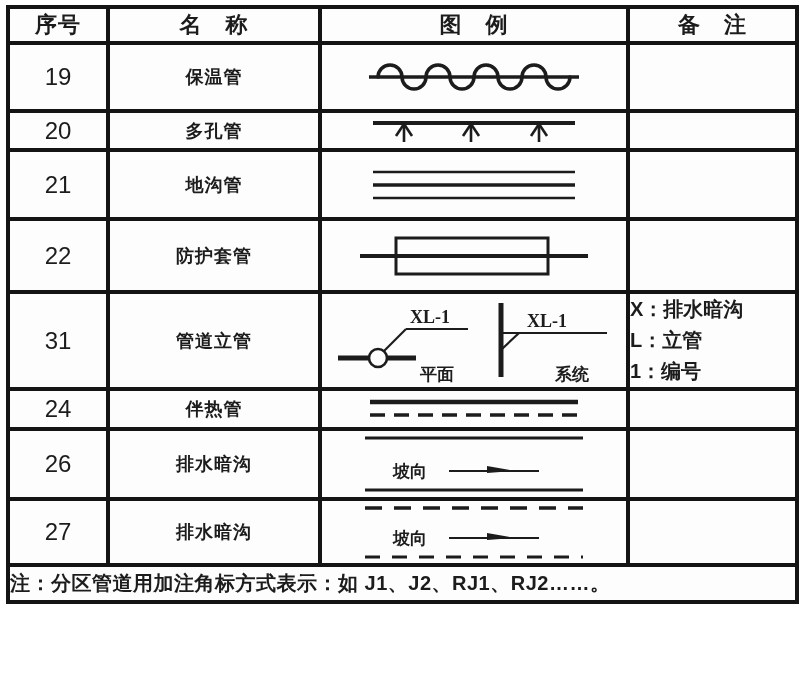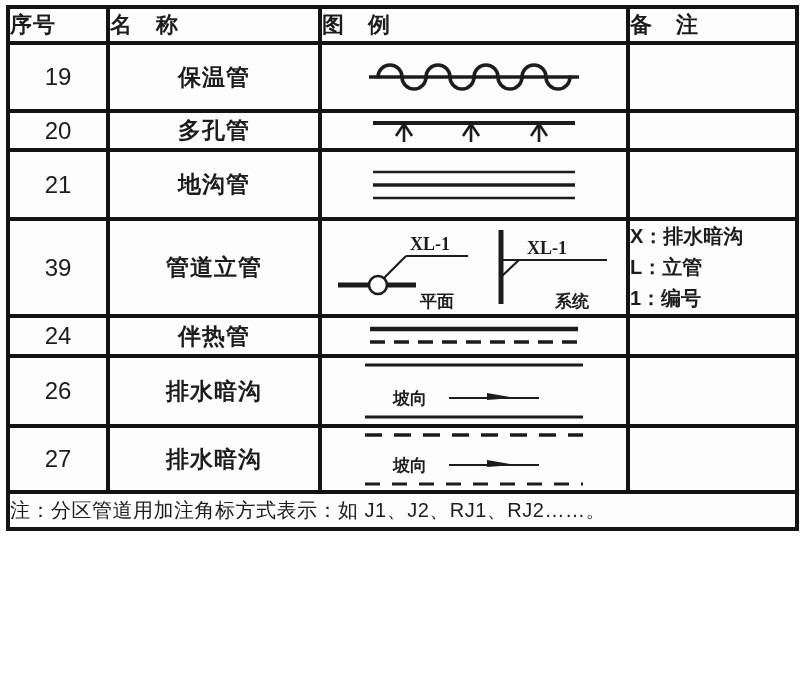--- a/index.html
+++ b/index.html
@@ -19,32 +19,32 @@
   table.legend td,table.legend th{
     border:4px solid #141414;
     padding:0;
     vertical-align:middle;
     background:#fdfdfd;
   }
   th.hdr{
     height:32px;
     font-size:22px;
     font-weight:700;
-    text-align:left;
+    text-align:center;
     letter-spacing:1px;
     margin-top:48px;
   }
   td.no{
     text-align:center;
     font-size:24px;
     font-weight:500;
   }
   td.name{
     text-align:center;
-    font-size:23px;
+    font-size:18px;
     font-weight:600;
     letter-spacing:1px;
   }
   td.sym{
     text-align:center;
   }
   td.sym .symwrap{
     display:flex;
     align-items:center;
     justify-content:center;
@@ -53,21 +53,21 @@
   }
   td.remark{
     font-size:20px;
     font-weight:600;
     padding:4px 4px 4px 7px;
     line-height:1.55;
   }
   td.remark div{white-space:nowrap;}
   td.note-cell{
     font-size:20px;
-    font-weight:400;
+    font-weight:700;
     padding:7px 4px 7px 7px;
     letter-spacing:0.5px;
   }
   
   tr.r-h19 td{height:64px;}
   tr.r-h20 td{height:35px;}
   tr.r-h21 td{height:65px;}
   tr.r-h22 td{height:69px;}
   tr.r-h23 td{height:91px;}
   tr.r-h24 td{height:36px;}
@@ -153,23 +153,36 @@
         <svg width="210" height="42" viewBox="0 0 210 42">
           <line x1="4" y1="8" x2="206" y2="8" stroke="#1c1c1c" stroke-width="2.6"></line>
           <line x1="4" y1="21" x2="206" y2="21" stroke="#1c1c1c" stroke-width="3.6"></line>
           <line x1="4" y1="34" x2="206" y2="34" stroke="#1c1c1c" stroke-width="2.6"></line>
         </svg>
       </div>
     </td>
     <td class="remark"></td>
   </tr>
 
+  <tr class="r-h22">
+    <td class="no">22</td>
+    <td class="name">防护套管</td>
+    <td class="sym">
+      <div class="symwrap">
+        <svg width="232" height="48" viewBox="0 0 232 48">
+          <line x1="2" y1="24" x2="230" y2="24" stroke="#1c1c1c" stroke-width="4"></line>
+          <rect x="38" y="6" width="152" height="36" fill="none" stroke="#1c1c1c" stroke-width="3"></rect>
+        </svg>
+      </div>
+    </td>
+    <td class="remark"></td>
+  </tr>
 
   <tr class="r-h23">
-    <td class="no">39</td>
+    <td class="no">31</td>
     <td class="name">管道立管</td>
     <td class="sym">
       <div class="symwrap">
         <svg width="137" height="88" viewBox="0 0 137 88">
           <line x1="2" y1="61" x2="80" y2="61" stroke="#1c1c1c" stroke-width="5"></line>
           <circle cx="42" cy="61" r="9" fill="#fdfdfd" stroke="#1c1c1c" stroke-width="2.6"></circle>
           <line x1="48" y1="54" x2="70" y2="32" stroke="#1c1c1c" stroke-width="2.2"></line>
           <line x1="70" y1="32" x2="132" y2="32" stroke="#1c1c1c" stroke-width="2.2"></line>
           <text class="cad" x="74" y="26" font-size="18">XL-1</text>
           <text class="cn" x="84" y="83" font-size="17">平面</text>

